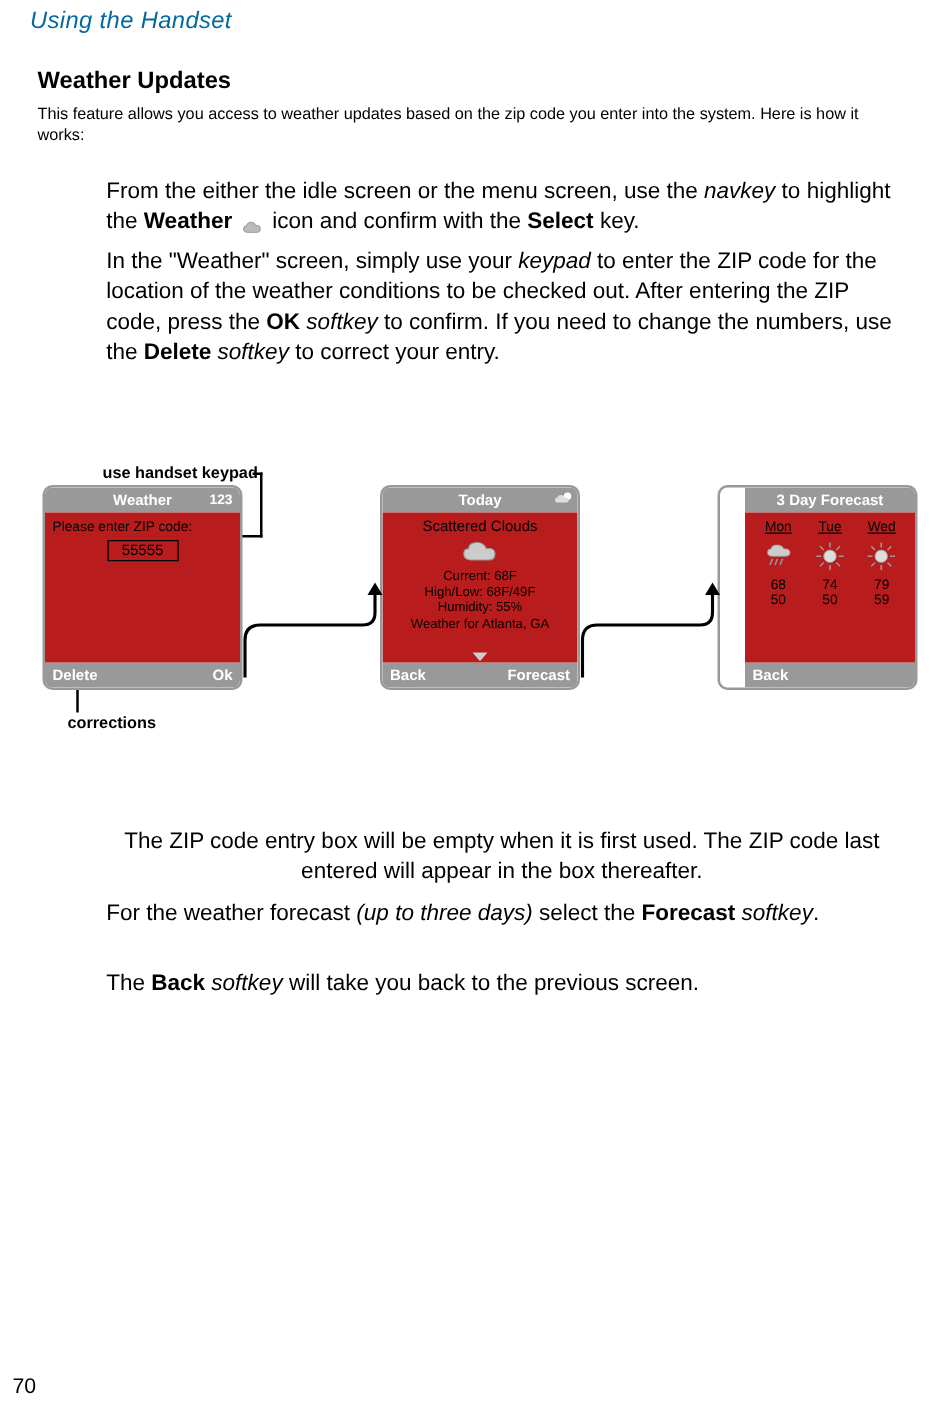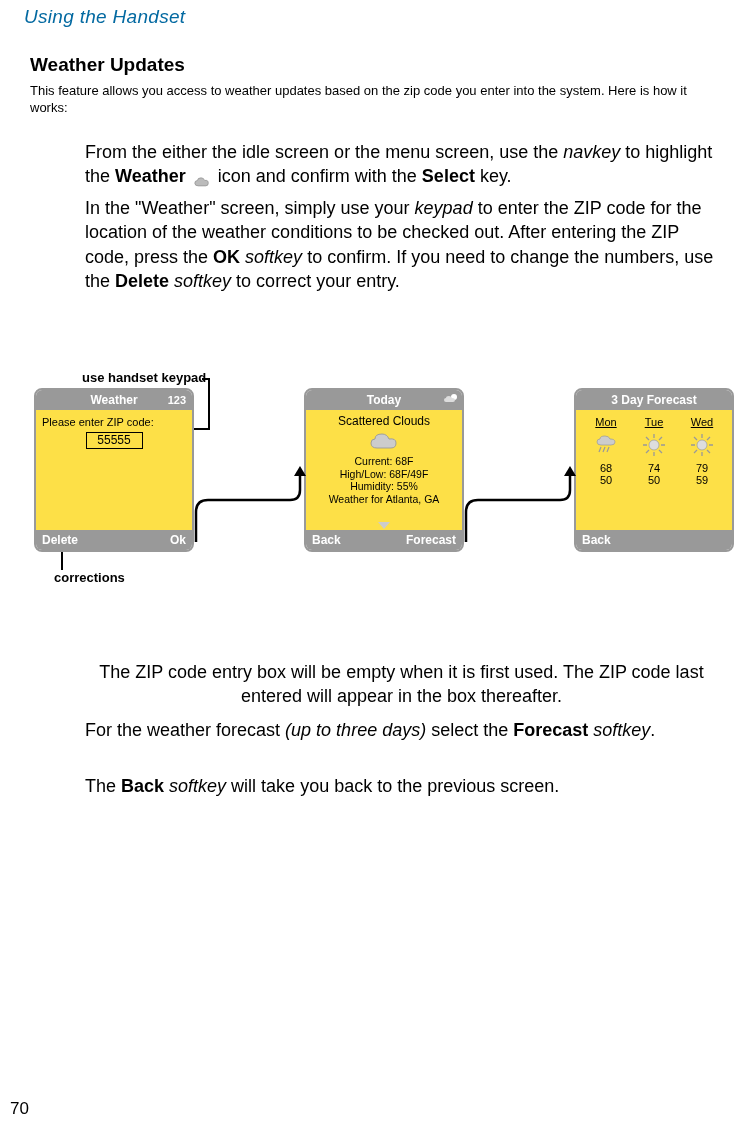--- a/index.html
+++ b/index.html
@@ -109,37 +109,37 @@
       top: 0;
       font-size: 11px;
       font-weight: bold;
     }
     .phone-body {
       flex: 1;
       padding: 4px 4px;
       font-size: 11px;
       text-align: center;
       line-height: 1.25;
-      background: #fde047;
+      background: #b91c1c;
       position: relative;
     }
     .phone-footer {
       background: #999;
       color: #fff;
       font-size: 12px;
       font-weight: bold;
       display: flex;
       justify-content: space-between;
       height: 20px;
       line-height: 20px;
       padding: 0 6px;
     }
     .phone1 { left: 0; top: 4px; }
     .phone2 { left: 270px; top: 4px; }
-    .phone3 { left: 540px; top: 4px; }
+    .phone3 { left: 540px; top: 4px; padding-left: 20px; }
     
     .zip-prompt { font-size: 11px; text-align: left; padding-left: 2px; padding-top: 2px;}
     .zip-box {
       border: 1.5px solid #000;
       width: 57px;
       margin: 2px auto 0;
       padding: 0 3px;
       font-size: 12px;
       text-align: center;
     }

